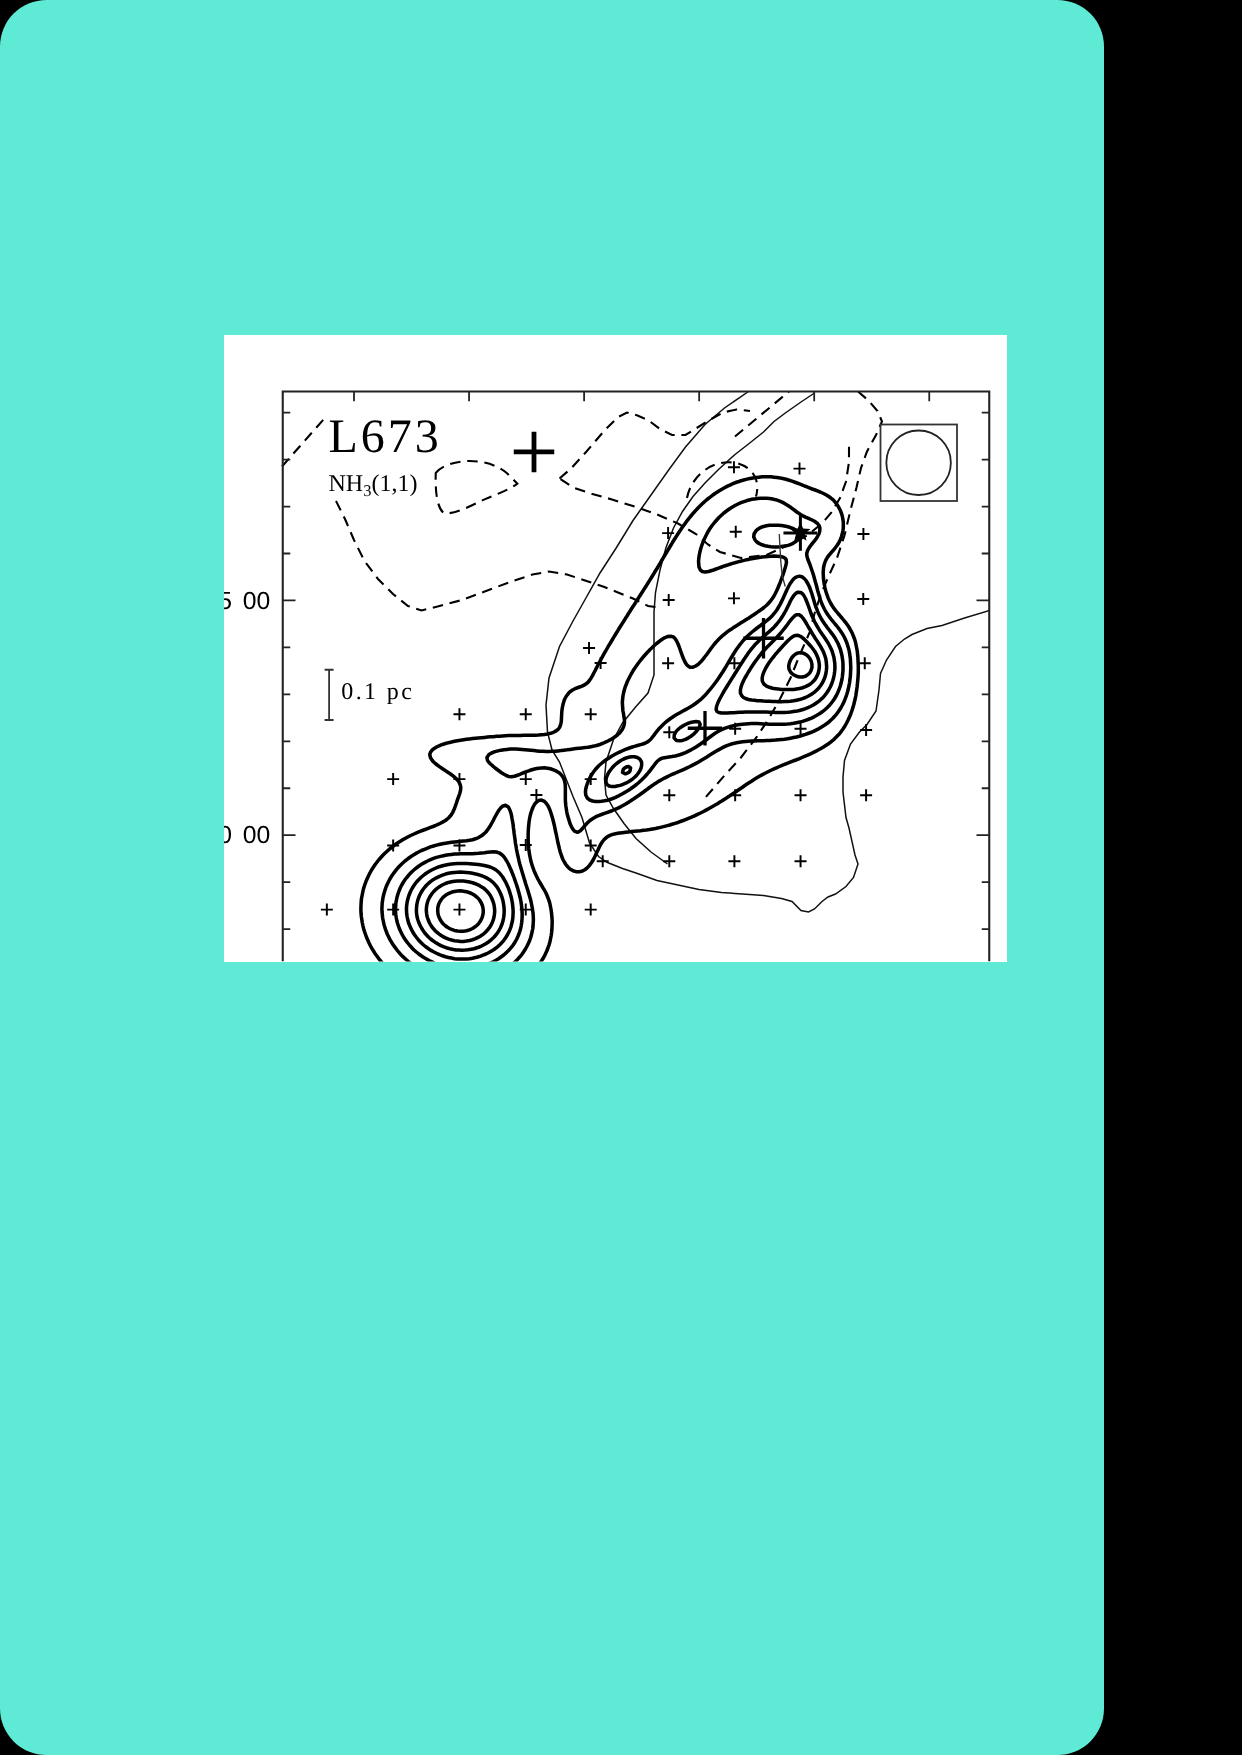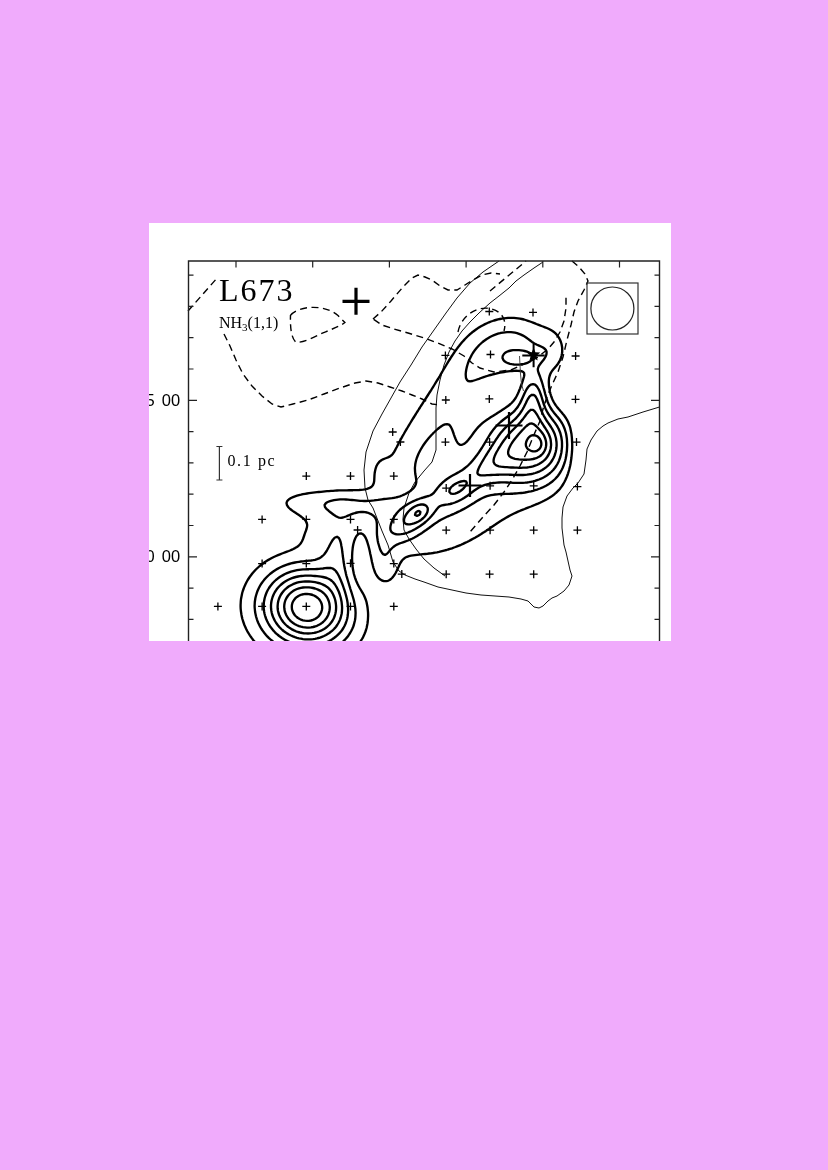--- a/index.html
+++ b/index.html
@@ -1,15 +1,15 @@
 <!DOCTYPE html>
 <html><head><meta charset="utf-8">
 <style>
 html,body{margin:0;padding:0;background:#000;}
-.page{position:relative;width:828px;height:1170px;background:#f0abfc;overflow:hidden;}
+.page{position:relative;width:736px;height:1170px;background:#5eead4;overflow:hidden;border-radius:31px;}
 .fig{position:absolute;left:149px;top:223px;width:522px;height:418px;background:#fff;overflow:hidden;transform:translateZ(0);filter:grayscale(1);}
 </style></head>
 <body>
 
 <div class="page">
 
 <div class="fig">
 
 <svg width="522" height="418" viewBox="149 223 522 418">
 <g fill="none" stroke="#000">

